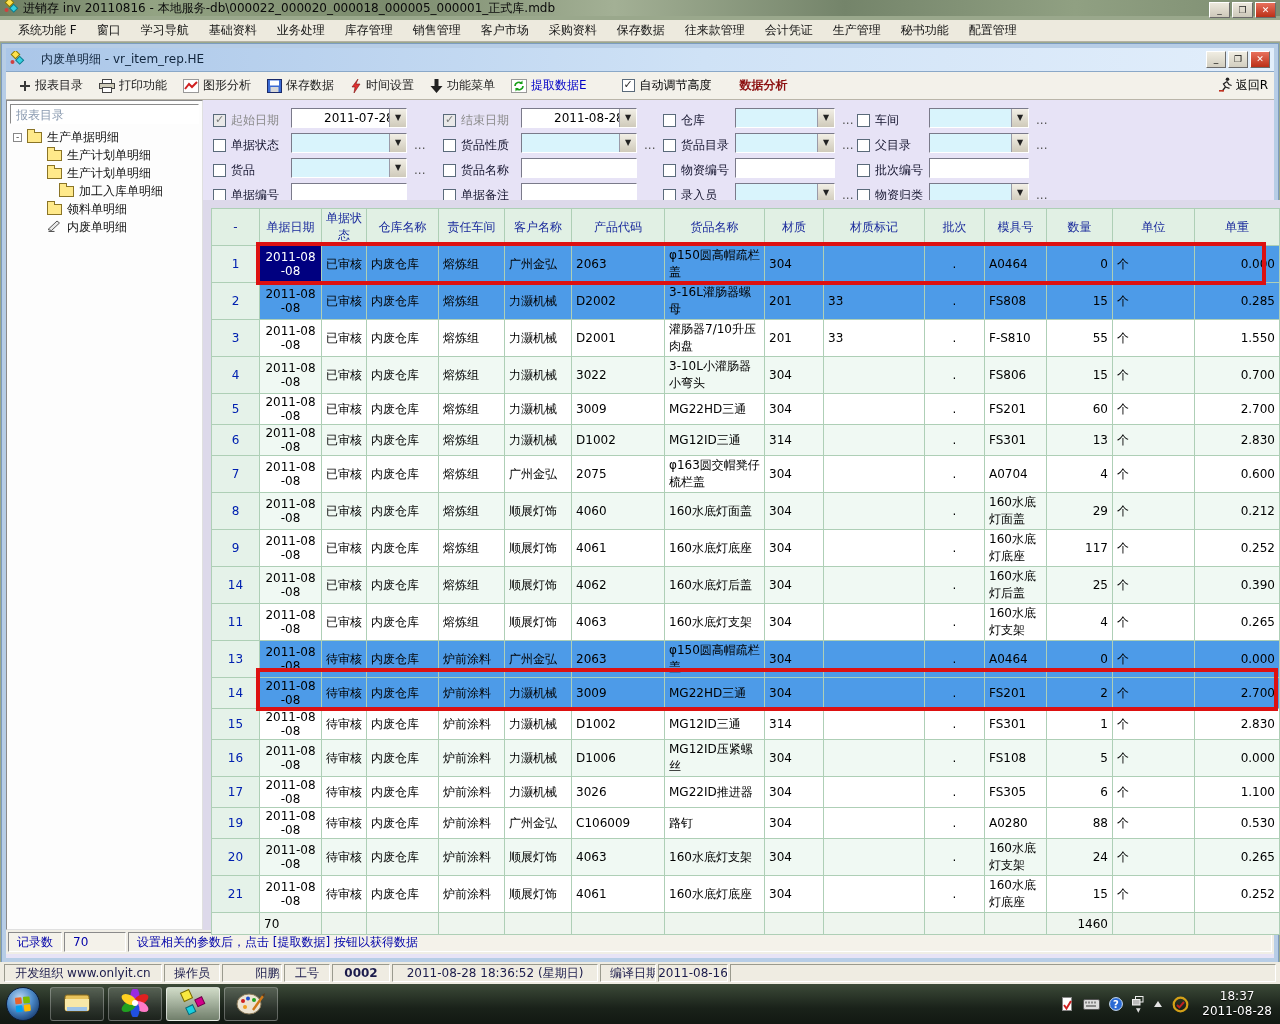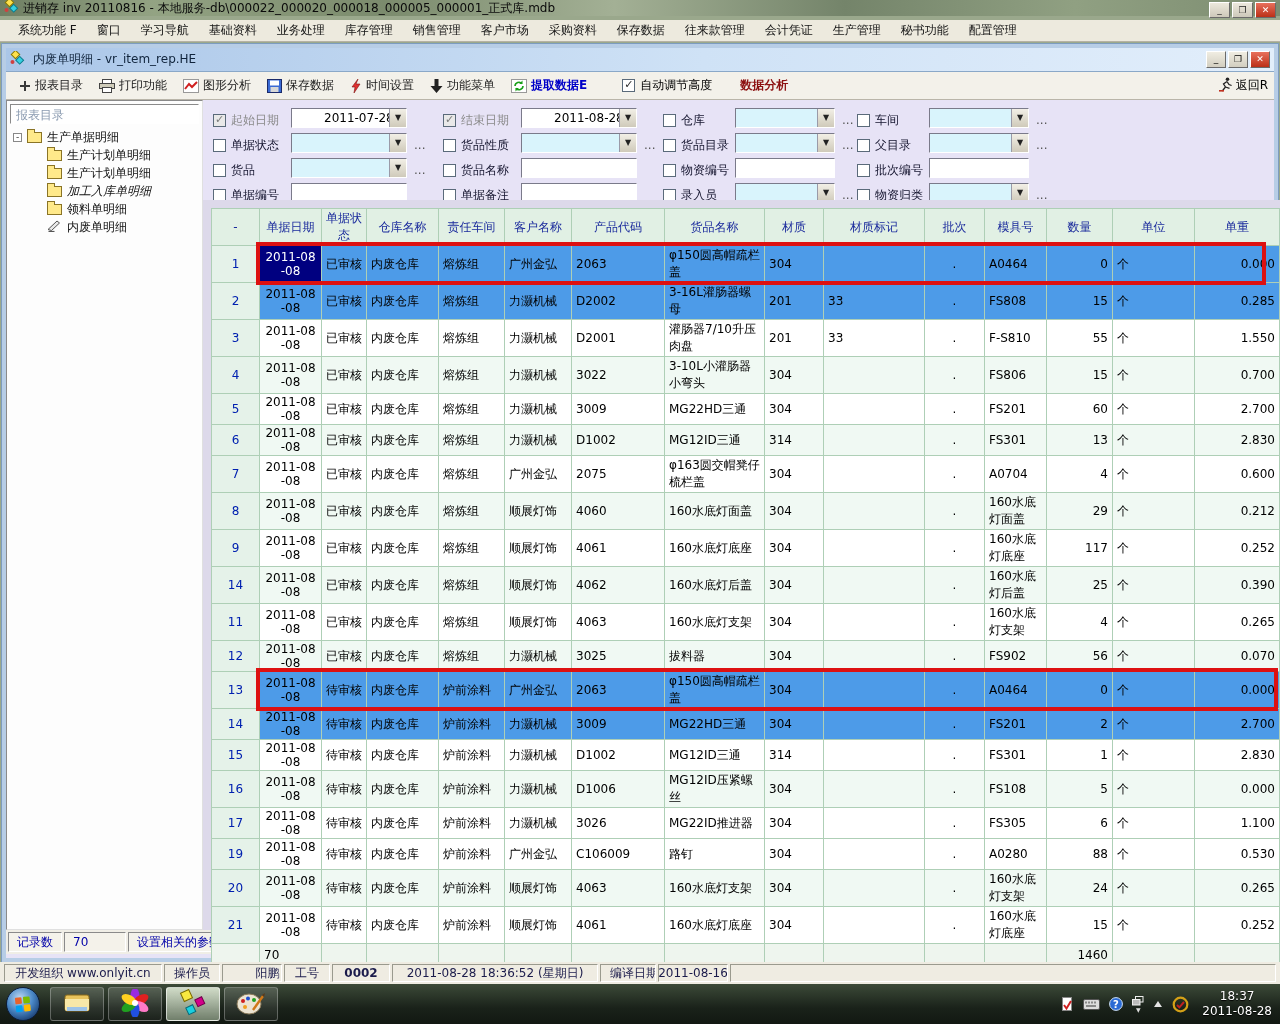--- a/index.html
+++ b/index.html
@@ -20,32 +20,32 @@
   
   .menubar { position:absolute; left:0; top:20px; width:1280px; height:22px; background:#edeade;
     border-bottom:1px solid #b6b2a4; display:flex; align-items:center; padding-left:8px; }
   .menu-item { padding:2px 10px; color:#151515; white-space:nowrap; }
 
   
   .child { position:absolute; left:2px; top:44px; width:1276px; height:918px;
     border:4px solid #b7cde6; outline:1px solid #7d9cc0; background:#e7e3f6; }
   .child-title { height:24px; background:linear-gradient(90deg,#aac6e8,#cfe2f6 55%,#e2eefb);
     display:flex; align-items:center; padding:0 4px; border-bottom:1px solid #8aa8c8; }
-  .child-title .t-text { margin-left:8px; color:#10243c;text-align:right; }
+  .child-title .t-text { margin-left:16px; color:#10243c;text-align:right; }
   .cbtn { width:20px; height:17px; border:1px solid; border-color:#fff #6a6a6a #6a6a6a #fff;
     background:linear-gradient(#f0ede2,#d2cec0); font-size:9px; line-height:15px; text-align:center; }
   .cbtn.close { background:linear-gradient(#e8705c,#bb3018); color:#fff; }
   .child-title .winbtns { position:static; margin-left:auto; }
 
   
   .toolbar { height:28px; background:#f3f1ea; border-bottom:1px solid #b9b5a9;
     display:flex; align-items:center; padding:0 6px; gap:2px; }
   .tb-btn { display:flex; align-items:center; gap:4px; padding:3px 7px; color:#1c1c1c; white-space:nowrap; }
   .tb-btn .ig { display:inline-flex; align-items:center; }
-  .tb-extract { color:#0000c8; font-weight:bold; }
+  .tb-extract { color:#0000c8; font-weight:normal; }
   .tb-check { display:flex; align-items:center; gap:5px; margin-left:26px; }
   .tb-analysis { color:#8c1010; font-weight:bold; margin-left:26px; }
   .tb-return { margin-left:auto; display:flex; align-items:center; gap:4px; }
 
   
   .cb { width:13px; height:13px; background:#fff; border:1px solid #5a6a7a; position:relative; flex:0 0 13px; }
   .cb.ck:after { content:"✓"; position:absolute; left:1px; top:-2px; font-size:11px; color:#2a2a2a; }
   .cb.dis { background:#e9e9e9; }
   .cb.dis:after { color:#7a7a7a; }
 
@@ -273,21 +273,21 @@
               <span>生产单据明细</span>
             </div>
             <div class="tree-item" style="padding-left: 40px; margin-top: 0px;">
               <div class="ico-folder"></div>
               <span>生产计划单明细</span>
             </div>
             <div class="tree-item" style="padding-left: 40px; margin-top: 0px;">
               <div class="ico-folder"></div>
               <span>生产计划单明细</span>
             </div>
-            <div class="tree-item" style="padding-left: 40px; margin-top: 0px; font-style: italic;">
+            <div class="tree-item" style="padding-left: 52px; margin-top: 0px;">
               <div class="ico-folder"></div>
               <span>加工入库单明细</span>
             </div>
             <div class="tree-item" style="padding-left: 40px; margin-top: 0px;">
               <div class="ico-folder"></div>
               <span>领料单明细</span>
             </div>
             <div class="tree-item" style="padding-left: 40px; margin-top: 0px;">
               <span class="ig"><svg width="15" height="12">
                   <path d="M1 9.5l3.5 1 8-7.5L10 1 1 9.5z" fill="#e8e8e8" stroke="#555"></path>
@@ -673,39 +673,20 @@
                   <td class="">304</td>
                   <td class=""></td>
                   <td class="al-c">.</td>
                   <td class="">160水底灯支架</td>
                   <td class="al-r">4</td>
                   <td class="">个</td>
                   <td class="c-weight">
                     <div>0.265</div>
                   </td>
                 </tr>
-                <tr class="alt">
-                  <td class="rownum">12</td>
-                  <td class="al-c">2011-08-08</td>
-                  <td class="al-c">已审核</td>
-                  <td class="">内废仓库</td>
-                  <td class="">熔炼组</td>
-                  <td class="">力灏机械</td>
-                  <td class="">3025</td>
-                  <td class="">拔料器</td>
-                  <td class="">304</td>
-                  <td class=""></td>
-                  <td class="al-c">.</td>
-                  <td class="">FS902</td>
-                  <td class="al-r">56</td>
-                  <td class="">个</td>
-                  <td class="c-weight">
-                    <div>0.070</div>
-                  </td>
-                </tr>
                 <tr class="sel ">
                   <td class="rownum">13</td>
                   <td class="al-c">2011-08-08</td>
                   <td class="al-c">待审核</td>
                   <td class="">内废仓库</td>
                   <td class="">炉前涂料</td>
                   <td class="">广州金弘</td>
                   <td class="">2063</td>
                   <td class="">φ150圆高帽疏栏盖</td>
                   <td class="">304</td>

